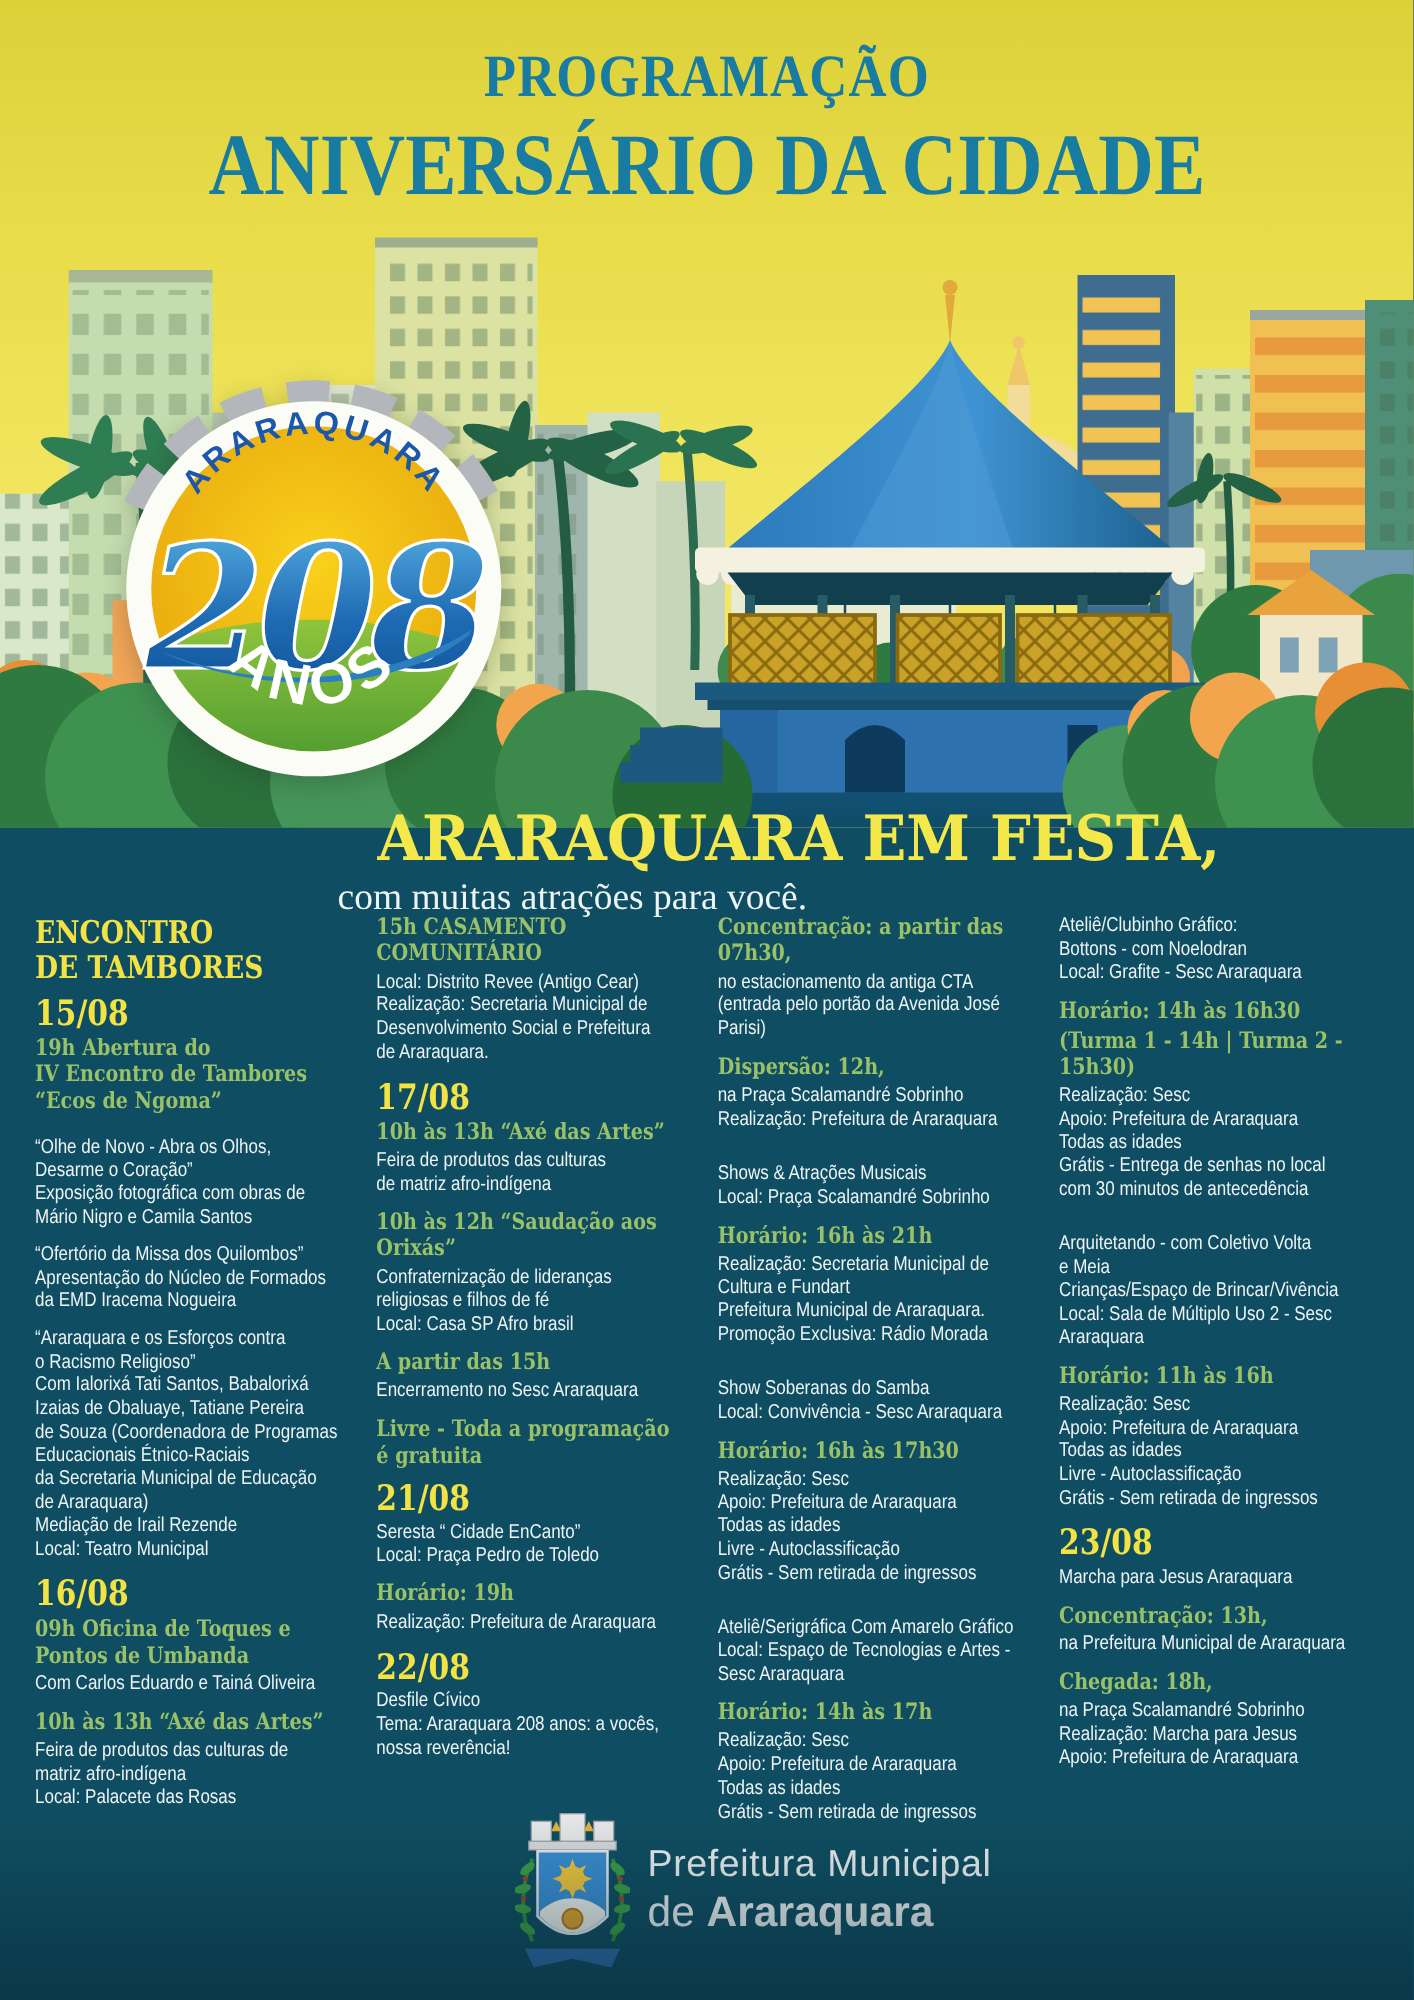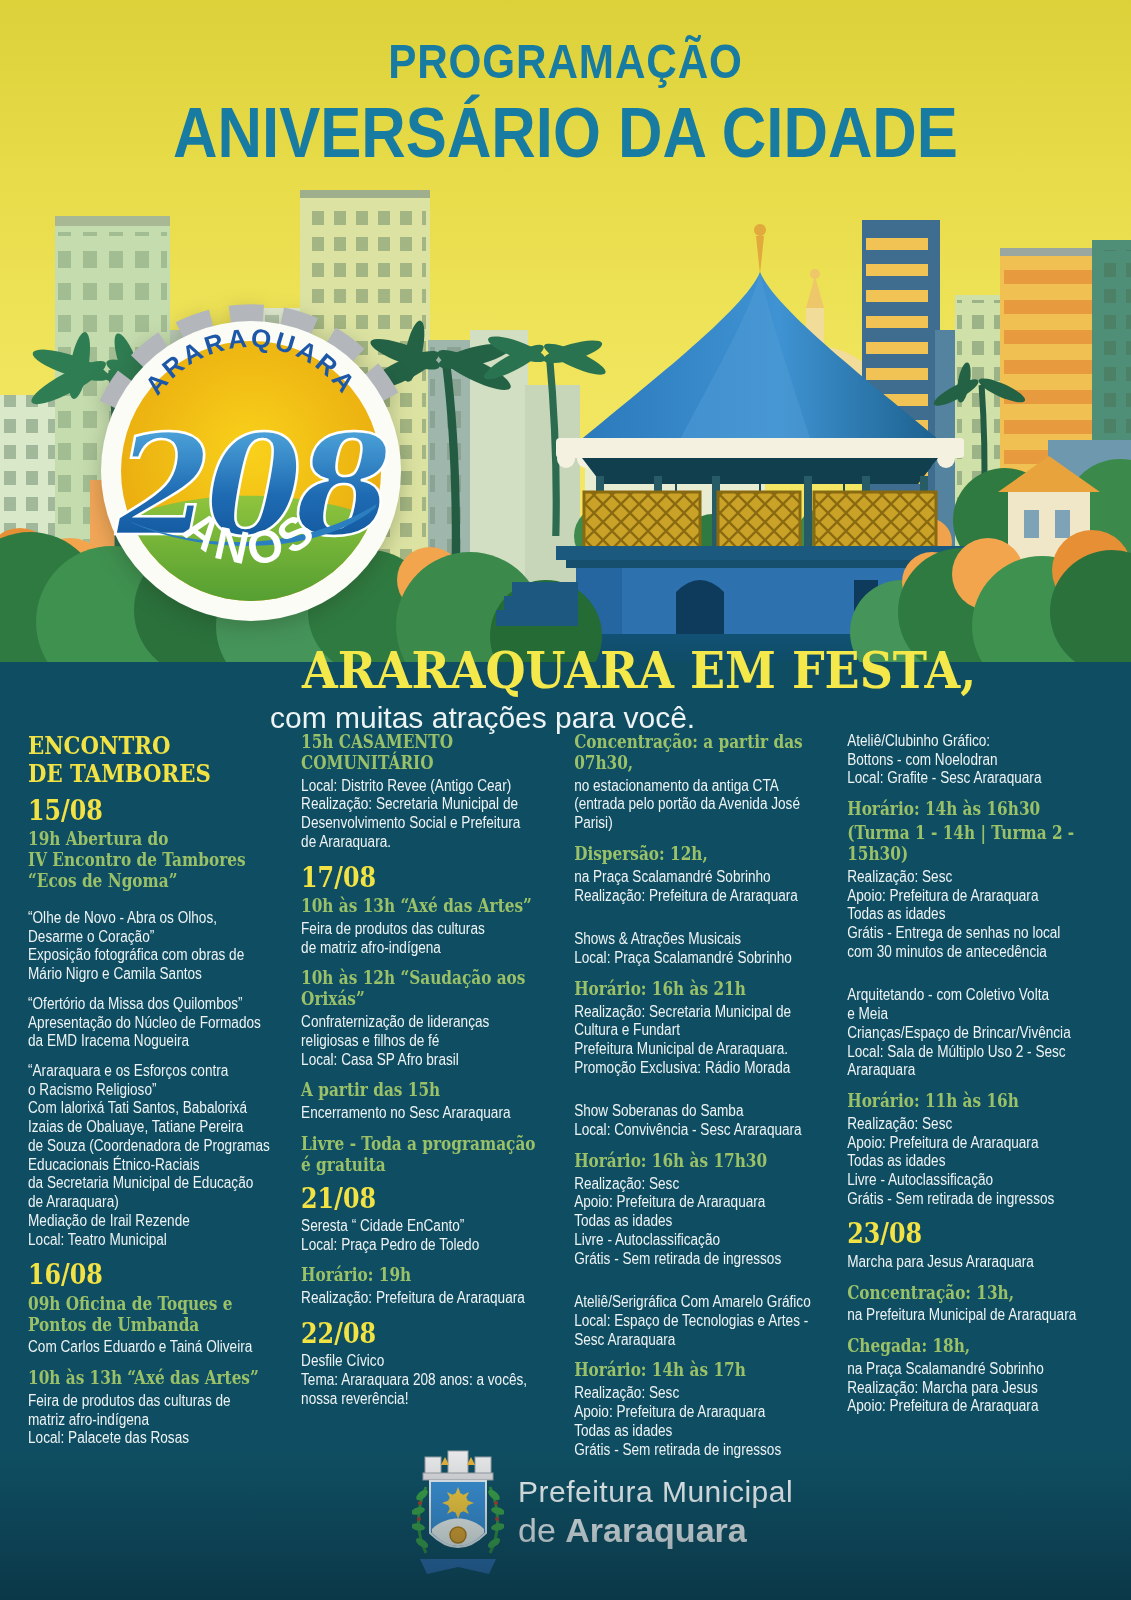--- a/index.html
+++ b/index.html
@@ -4,35 +4,35 @@
 <style>
   html,body{margin:0;padding:0;background:#0f4e62;}
   .page{position:relative;width:1131px;height:1600px;overflow:hidden;background:#0f4e62;font-family:"Liberation Sans",sans-serif;}
 
   
   .sky{position:absolute;top:0;left:0;width:1131px;height:662px;
        background:linear-gradient(180deg,#dcd139 0%,#e8dc4a 28%,#f1e55e 58%,#f5e96c 100%);}
 
   
   .title-wrap{position:absolute;top:34px;left:0;width:1131px;text-align:center;color:#187ca2;
-              font-family:Liberation Sans, sans-serif;font-weight:700;}
+              font-family:Liberation Serif, serif;font-weight:700;}
   .title-line1{display:block;font-size:48px;letter-spacing:1px;transform:scaleX(.88);}
   .title-line2{display:block;font-size:70px;margin-top:4px;letter-spacing:0;transform:scaleX(.88);}
 
   
   .illu{position:absolute;top:180px;left:0;width:1131px;height:482px;}
 
   
   .badge{position:absolute;top:286px;left:84px;width:336px;height:366px;filter:drop-shadow(0 6px 10px rgba(30,40,20,.25));}
 
   
   .hero{position:absolute;top:645px;left:270px;width:800px;text-align:left;}
   .hero-title{font-family:"DejaVu Serif",serif;font-weight:700;font-size:50px;line-height:1.05;
               color:#f5e84b;transform:scaleX(.92);white-space:nowrap;}
-  .hero-sub{font-family:Liberation Sans, sans-serif;font-size:30px;color:#eef4f4;margin-top:3px;}
+  .hero-sub{font-family:Liberation Serif, serif;font-size:30px;color:#eef4f4;margin-top:3px;}
 
   
   .cols{position:absolute;top:732px;left:28px;width:1075px;}
   .cols-inner{width:1265px;transform:scaleX(.85);transform-origin:left top;
               display:grid;grid-template-columns:repeat(4,1fr);column-gap:20px;}
   .col{min-width:0;}
   .blk{white-space:pre-line;}
   .b{font-size:16px;line-height:1.17;margin:0 0 11px;color:#eef3f4;}
   .e{font-family:"DejaVu Serif",serif;font-weight:700;font-size:18px;line-height:1.16;color:#9ac168;margin:0 0 3px;}
   .d{font-family:"DejaVu Serif",serif;font-weight:700;font-size:28px;line-height:1.05;color:#f2e243;margin:8px 0 4px;}

